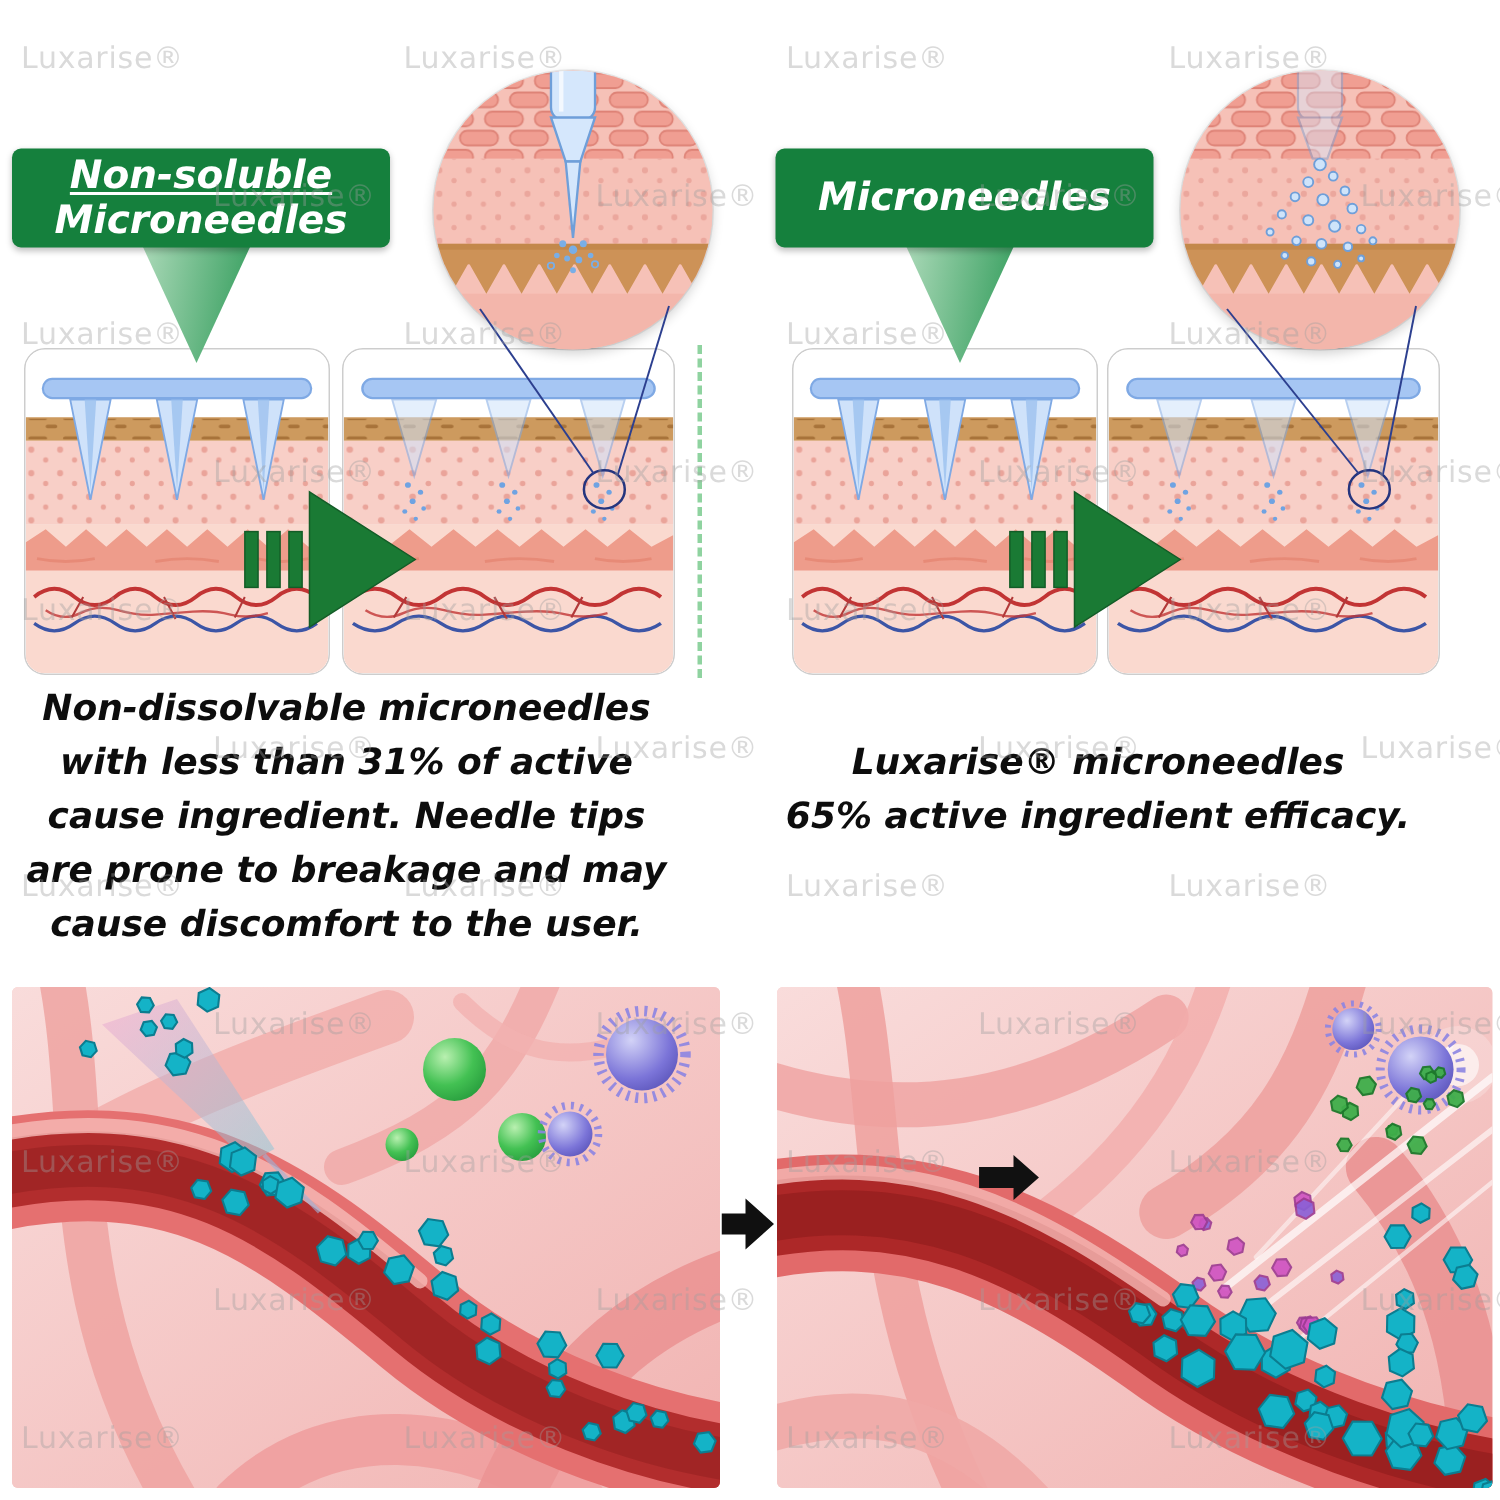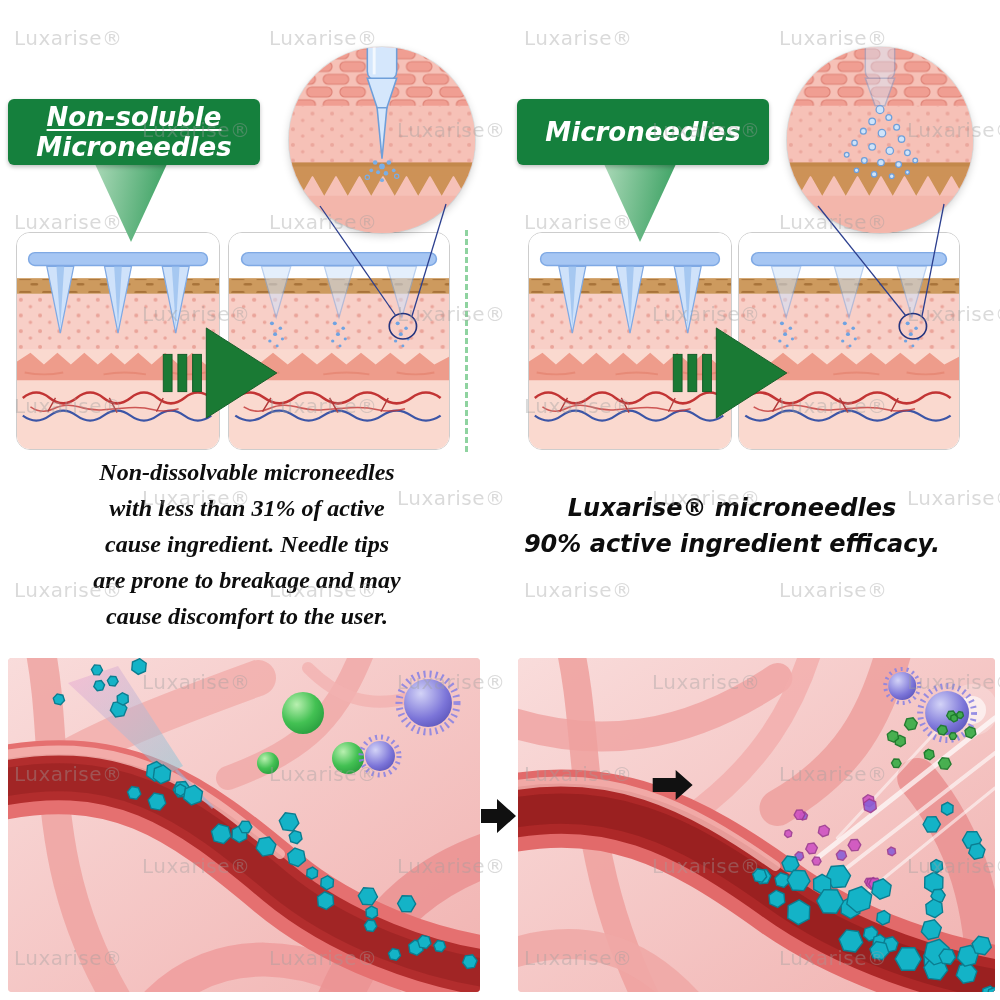--- a/index.html
+++ b/index.html
@@ -269,30 +269,30 @@
 
   <svg id="leader-lines" width="1000" height="1000" viewBox="0 0 1000 1000">
     <g stroke="#2c3f8f" stroke-width="1.3" fill="none">
       <line x1="320" y1="206" x2="396" y2="316"></line>
       <line x1="446" y1="204" x2="412" y2="316"></line>
       <line x1="818" y1="206" x2="906" y2="316"></line>
       <line x1="944" y1="204" x2="922" y2="316"></line>
     </g>
   </svg>
 
-  <div class="abs desc" style="left:16px;top:454px;width:462px;font-family:Liberation Serif, serif;">
+  <div class="abs desc" style="left:0px;top:454px;width:462px;">
     <div>Non-dissolvable microneedles</div>
     <div>with less than 31% of active</div>
     <div>cause ingredient. Needle tips</div>
     <div>are prone to breakage and may</div>
     <div>cause discomfort to the user.</div>
   </div>
   <div class="abs desc" style="left:497px;top:490px;width:470px;">
     <div>Luxarise® microneedles</div>
-    <div>90% active ingredient efficacy.</div>
+    <div>65% active ingredient efficacy.</div>
   </div>
 
   <div class="abs photo" style="left:8px;top:658px;width:472px;height:334px;">
     <svg viewBox="0 0 472 334" preserveAspectRatio="none">
       <rect width="472" height="334" fill="url(#photoBg)"></rect>
       <g fill="none" stroke-linecap="round">
         <path d="M-20,150 C60,90 140,60 250,20" stroke="#f2b0ae" stroke-width="36" opacity=".9"></path>
         <path d="M30,-20 C55,90 25,200 110,344" stroke="#efa3a1" stroke-width="30" opacity=".85"></path>
         <path d="M360,-20 C330,60 300,90 220,120" stroke="#f0a8a6" stroke-width="24" opacity=".8"></path>
         <path d="M300,10 C330,40 360,50 400,40" stroke="#f2b2b0" stroke-width="12" opacity=".8"></path>

